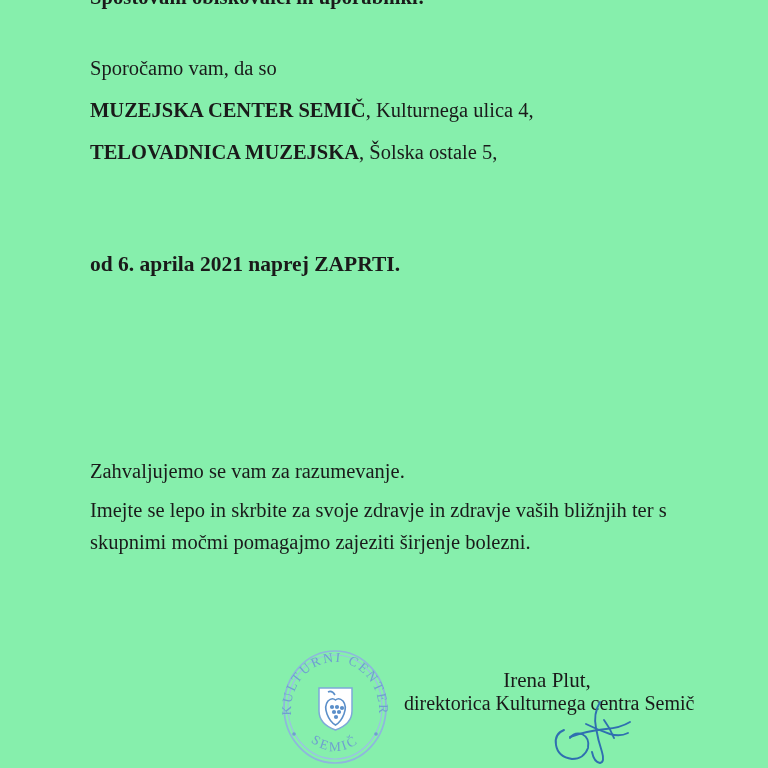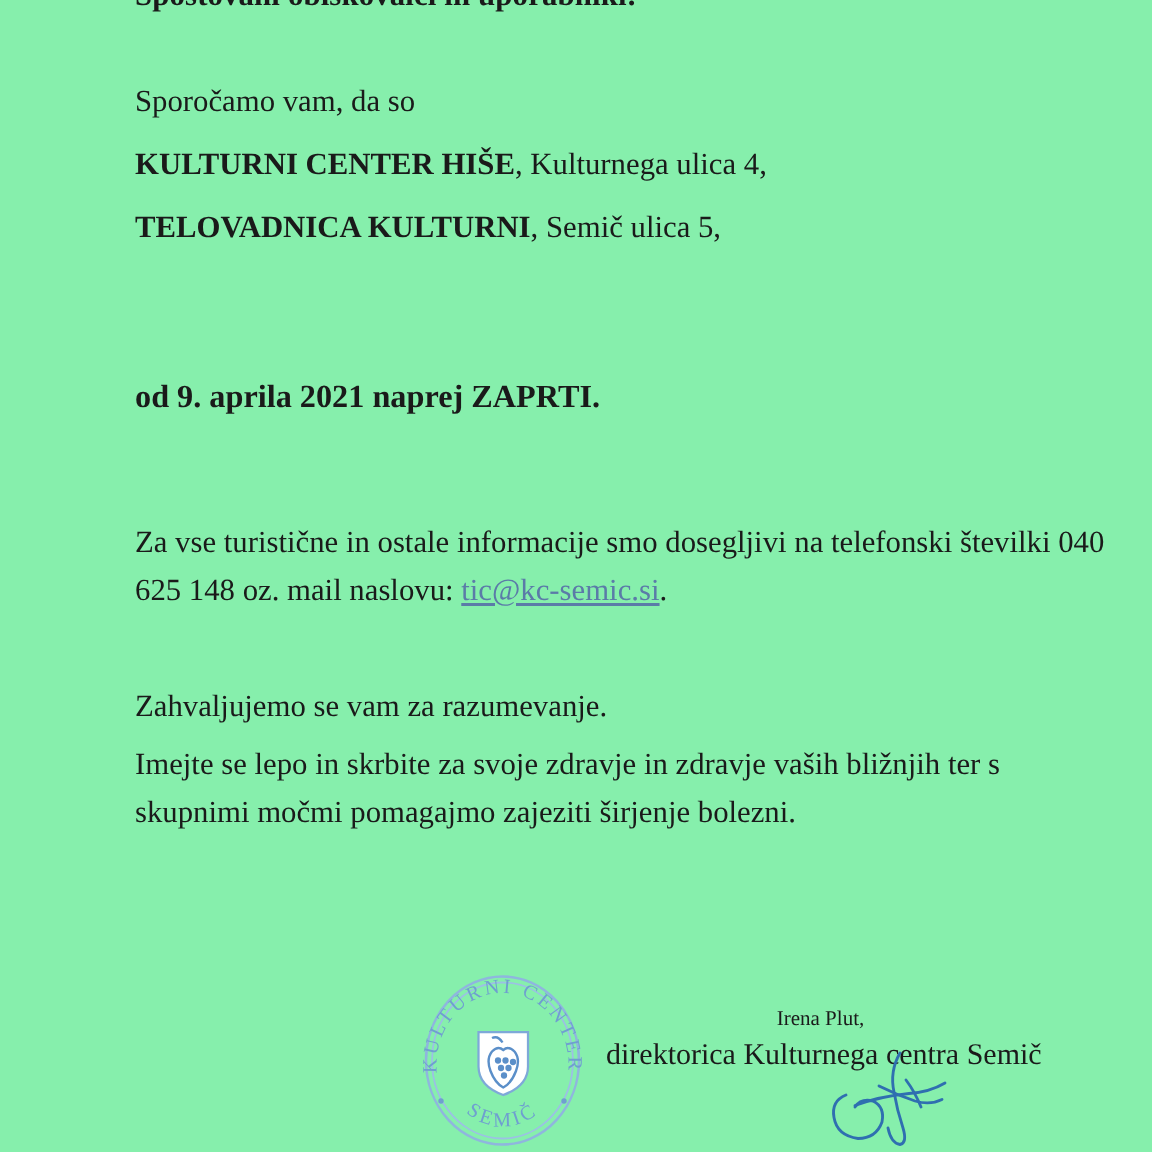--- a/index.html
+++ b/index.html
@@ -68,21 +68,21 @@
     white-space: nowrap;
   }
   .sign-block {
     position: absolute;
     left: 404px;
     top: 668px;
     width: 286px;
     text-align: center;
   }
   .sign-name {
-    font-size: 14px;
+    font-size: 21px;
     line-height: 24px;
     white-space: nowrap;
     text-align: center;
   }
   .sign-role {
     font-size: 20px;
     line-height: 22px;
     white-space: nowrap;
   }
   .stamp {
@@ -103,33 +103,30 @@
 </head>
 <body>
 
 <div class="page">
 
   <div class="greeting-cut">Spoštovani obiskovalci in uporabniki!</div>
 
   <div class="body-text line" style="top:58px;">Sporočamo vam, da so</div>
 
   <div class="body-text line" style="top:100px;">
-    <span class="b">KULTURNI CENTER HIŠE</span><span>, Kulturnega ulica 4,</span>
+    <span class="b">MUZEJSKA CENTER SEMIČ</span><span>, Kulturnega ulica 4,</span>
   </div>
   <div class="body-text line" style="top:142px;">
-    <span class="b">TELOVADNICA KULTURNI</span><span>, Semič ulica 5,</span>
+    <span class="b">TELOVADNICA MUZEJSKA</span><span>, Šolska ostale 5,</span>
   </div>
 
   <div class="body-text emph-line" style="top:252px;">
-    <span>od 9. aprila 2021 naprej</span><span class="u-zaprti">&nbsp;<span>ZAPRTI</span></span><span>.</span>
+    <span>od 6. aprila 2021 naprej</span><span class="u-zaprti">&nbsp;<span>ZAPRTI</span></span><span>.</span>
   </div>
 
-  <div class="body-text para" style="top:346px; width:652px;">
-    <span>Za vse turistične in ostale informacije smo dosegljivi na telefonski številki 040 625 148 oz. mail naslovu: </span><a class="mail-link" href="#">tic@kc-semic.si</a><span>.</span>
-  </div>
 
   <div class="body-text para" style="top:455px;">Zahvaljujemo se vam za razumevanje.</div>
 
   <div class="body-text para" style="top:494px; width:630px;">Imejte se lepo in skrbite za svoje zdravje in zdravje vaših bližnjih ter s skupnimi močmi pomagajmo zajeziti širjenje bolezni.</div>
 
 
   <div class="stamp">
     <svg viewBox="0 0 126 122" width="126" height="122" aria-hidden="true">
       <defs>
         <path id="arcTop" d="M 19 64 A 44 48 0 0 1 107 64" fill="none"></path>

